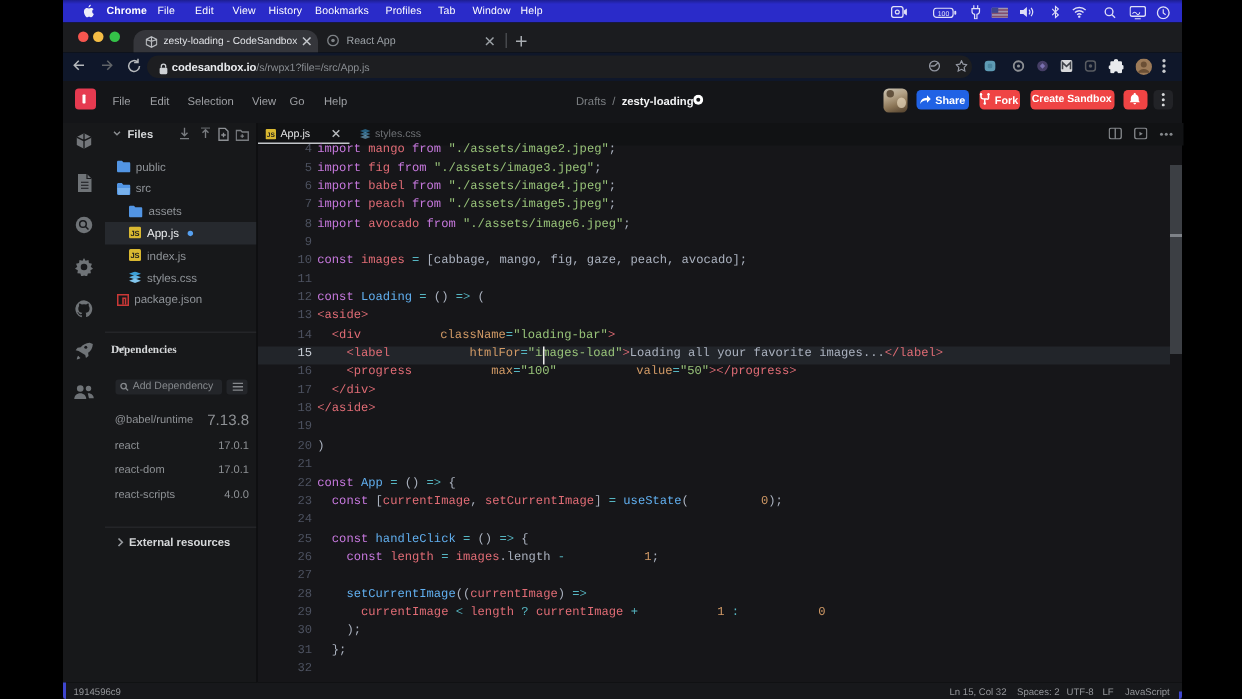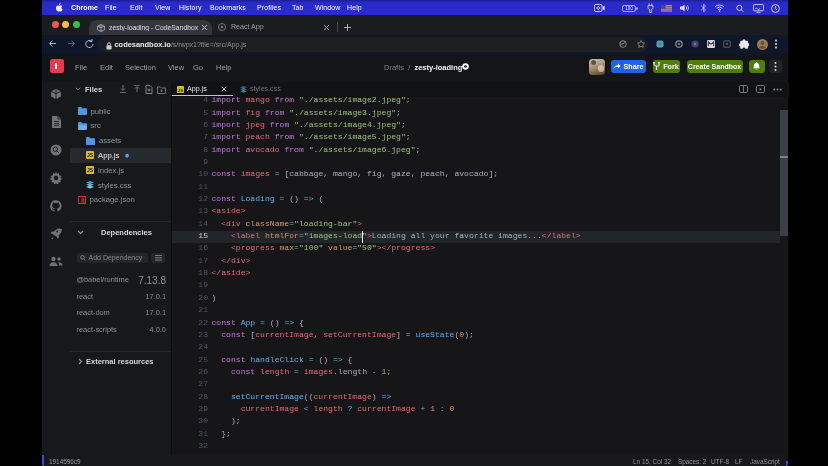--- a/index.html
+++ b/index.html
@@ -11,33 +11,33 @@
   .menubar span { position:absolute; top:3.8px; font-size:7px; letter-spacing:.1px; } .menubar svg { opacity:.92; }
   
   .tabstrip { position:absolute; left:42px; top:15px; width:746px; height:20px; background:#1b1c1f;text-align:right; }
   .light { position:absolute; top:6px; width:7px; height:7px; border-radius:50%; }
   .tab1 { position:absolute; left:47px; top:4.5px; width:123px; height:15.5px; background:#35363b; border-radius:8px 8px 0 0; overflow:hidden; }
   .toolbar { position:absolute; left:42px; top:35px; width:746px; height:18.5px; background:#0f172a; }
   .pill { position:absolute; left:56px; top:1.5px; width:550px; height:15px; background:#1d1e21; border-radius:7.5px; }
   
   .csbheader { position:absolute; left:42px; top:53.5px; width:746px; height:28px; background:#141518; }
   .csbheader .menu { position:absolute; top:9.3px; font-size:7.5px; color:#9fa1a5; }
-  .btn { position:absolute; top:6.5px; height:12.5px; white-space:nowrap; border-radius:3px; background:#4d7c0f; color:#fff; font-size:7.5px; font-weight:bold; display:flex; align-items:center; justify-content:center; }
+  .btn { position:absolute; top:6.5px; height:12.5px; white-space:nowrap; border-radius:3px; background:#ef4444; color:#fff; font-size:7.5px; font-weight:bold; display:flex; align-items:center; justify-content:center; }
   
   .activitybar { position:absolute; left:42px; top:81.5px; width:28px; height:373px; background:#17181a; }
   .sidebar { position:absolute; left:70px; top:81.5px; width:101px; height:373px; background:#17181a; }
   .editor { position:absolute; left:171px; top:81.5px; width:617px; height:373.5px; background:#161619; border-left:1px solid #0e0f11; }
   .edtabs { position:absolute; left:0; top:0; width:617px; height:15px; background:#111214; }
   .srow { position:absolute; left:0; width:101px; height:14.8px; display:flex; align-items:center; font-size:7.7px; color:#8f9398; }
   .srow .lbl { margin-left:4px; }
   .code { position:absolute; left:0; top:15px; width:617px; height:358px; font-family:"Liberation Mono", monospace; font-size:8.1px; line-height:12.345px; white-space:pre; }
   .gut { position:absolute; left:0; width:36px; text-align:right; color:#4d5260; }
   .cl { position:absolute; left:39.5px; color:#abb2bf; }
   .k { color:#c678dd;margin-top:10px; } .r { color:#e06c75; } .s { color:#98c379; }
-  .o { color:#56b6c2; } .f { color:#61afef; } .n { color:#d19a66; }
+  .o { color:#56b6c2; } .f { color:#61afef; } .n { color:#d19a66;margin-left:48px; }
   .statusbar { position:absolute; left:42px; top:454.5px; width:746px; height:11.5px; background:#17181b; color:#94969a; font-size:6.4px; }
   .statusbar span { position:absolute; top:3px; }
 </style>
 </head>
 <body>
 
 <div class="menubar">
   <svg class="abs" style="left:13px;top:3px" width="8" height="9" viewBox="0 0 9 10">
       <path fill="#fff" d="M6.4 2.6c-.6 0-1.2.35-1.55.35-.37 0-.9-.34-1.5-.33-.78.01-1.5.45-1.9 1.15-.8 1.4-.2 3.48.58 4.62.38.55.84 1.18 1.44 1.16.58-.02.8-.37 1.5-.37s.9.37 1.5.36c.63-.01 1.02-.57 1.4-1.12.44-.64.62-1.27.63-1.3-.01-.01-1.2-.47-1.22-1.86-.01-1.16.95-1.72 1-1.75-.55-.8-1.39-.89-1.68-.9zM5.9 1.3c.32-.39.54-.93.48-1.3-.46.02-1.03.31-1.36.7-.3.34-.56.9-.49 1.42.52.04 1.04-.26 1.37-.82z"></path>
     </svg>
@@ -332,21 +332,21 @@
         <rect x=".5" y=".5" width="7" height="7" fill="none" stroke="#cb3837" stroke-width="1"></rect>
         <path d="M4 7V2.8h1.7V7" stroke="#cb3837" stroke-width="1" fill="none"></path>
       </svg>
       <span class="lbl">package.json</span>
     </div>
 
   <div class="abs" style="left:0;top:139px;width:101px;height:1px;background:#242528;"></div>
   <svg class="abs" style="left:7px;top:148px" width="7" height="5" viewBox="0 0 7 5">
       <path d="M1 1l2.5 2.5L6 1" stroke="#9a9da1" stroke-width="1.1" fill="none"></path>
     </svg>
-  <span class="abs" style="left:31px;top:146.5px;font-size:7.5px;font-weight:bold;color:#d6d8da;">Dependencies</span>
+  <span class="abs" style="left:4px;top:146.5px;font-size:7.5px;font-weight:bold;color:#d6d8da;font-family:Liberation Serif, serif;">Dependencies</span>
 
   <div class="abs" style="left:6.5px;top:171px;width:71px;height:10.5px;background:#232529;border-radius:2px;">
     <svg class="abs" style="left:3px;top:2.2px" width="6" height="6" viewBox="0 0 6 6">
         <circle cx="2.4" cy="2.4" r="1.8" stroke="#85888c" stroke-width=".9" fill="none"></circle>
         <path d="M3.8 3.8 5.4 5.4" stroke="#85888c" stroke-width=".9"></path>
       </svg>
     <span class="abs" style="left:12px;top:1.8px;font-size:7px;color:#85888c;">Add Dependency</span>
   </div>
   <div class="abs" style="left:81px;top:171px;width:14px;height:10.5px;background:#232529;border-radius:2px;">
     <svg class="abs" style="left:3.5px;top:2.5px" width="7" height="6" viewBox="0 0 7 6">
@@ -401,21 +401,21 @@
         <circle cx="4.5" cy="1.5" r="1" fill="#85888c"></circle>
         <circle cx="7.7" cy="1.5" r="1" fill="#85888c"></circle>
       </svg>
   </div>
 
   <div class="abs" style="left:0;top:149.2px;width:608px;height:12.4px;background:#22252a;"></div>
   <div class="code">
     <div class="gut" style="top:-2.2px;">4<br>5<br>6<br>7<br>8<br>9<br>10<br>11<br>12<br>13<br>14<br><span style="color:#c9ced6">15</span><br>16<br>17<br>18<br>19<br>20<br>21<br>22<br>23<br>24<br>25<br>26<br>27<br>28<br>29<br>30<br>31<br>32</div>
     <div class="cl" style="top:-2.2px;"><span class="k">import</span> <span class="r">mango</span> <span class="k">from</span> <span class="s">"./assets/image2.jpeg"</span>;
 <span class="k">import</span> <span class="r">fig</span> <span class="k">from</span> <span class="s">"./assets/image3.jpeg"</span>;
-<span class="k">import</span> <span class="r">jpeg</span> <span class="k">from</span> <span class="s">"./assets/image4.jpeg"</span>;
+<span class="k">import</span> <span class="r">babel</span> <span class="k">from</span> <span class="s">"./assets/image4.jpeg"</span>;
 <span class="k">import</span> <span class="r">peach</span> <span class="k">from</span> <span class="s">"./assets/image5.jpeg"</span>;
 <span class="k">import</span> <span class="r">avocado</span> <span class="k">from</span> <span class="s">"./assets/image6.jpeg"</span>;
 
 <span class="k">const</span> <span class="r">images</span> <span class="o">=</span> [cabbage, mango, fig, gaze, peach, avocado];
 
 <span class="k">const</span> <span class="f">Loading</span> <span class="o">=</span> () <span class="o">=&gt;</span> (
 <span class="r">&lt;aside&gt;</span>
   <span class="r">&lt;div</span> <span class="n">className</span><span class="o">=</span><span class="s">"loading-bar"</span><span class="r">&gt;</span>
     <span class="r">&lt;label</span> <span class="n">htmlFor</span><span class="o">=</span><span class="s">"images-load"</span><span class="r">&gt;</span>Loading all your favorite images...<span class="r">&lt;/label&gt;</span>
     <span class="r">&lt;progress</span> <span class="n">max</span><span class="o">=</span><span class="s">"100"</span> <span class="n">value</span><span class="o">=</span><span class="s">"50"</span><span class="r">&gt;&lt;/progress&gt;</span>

